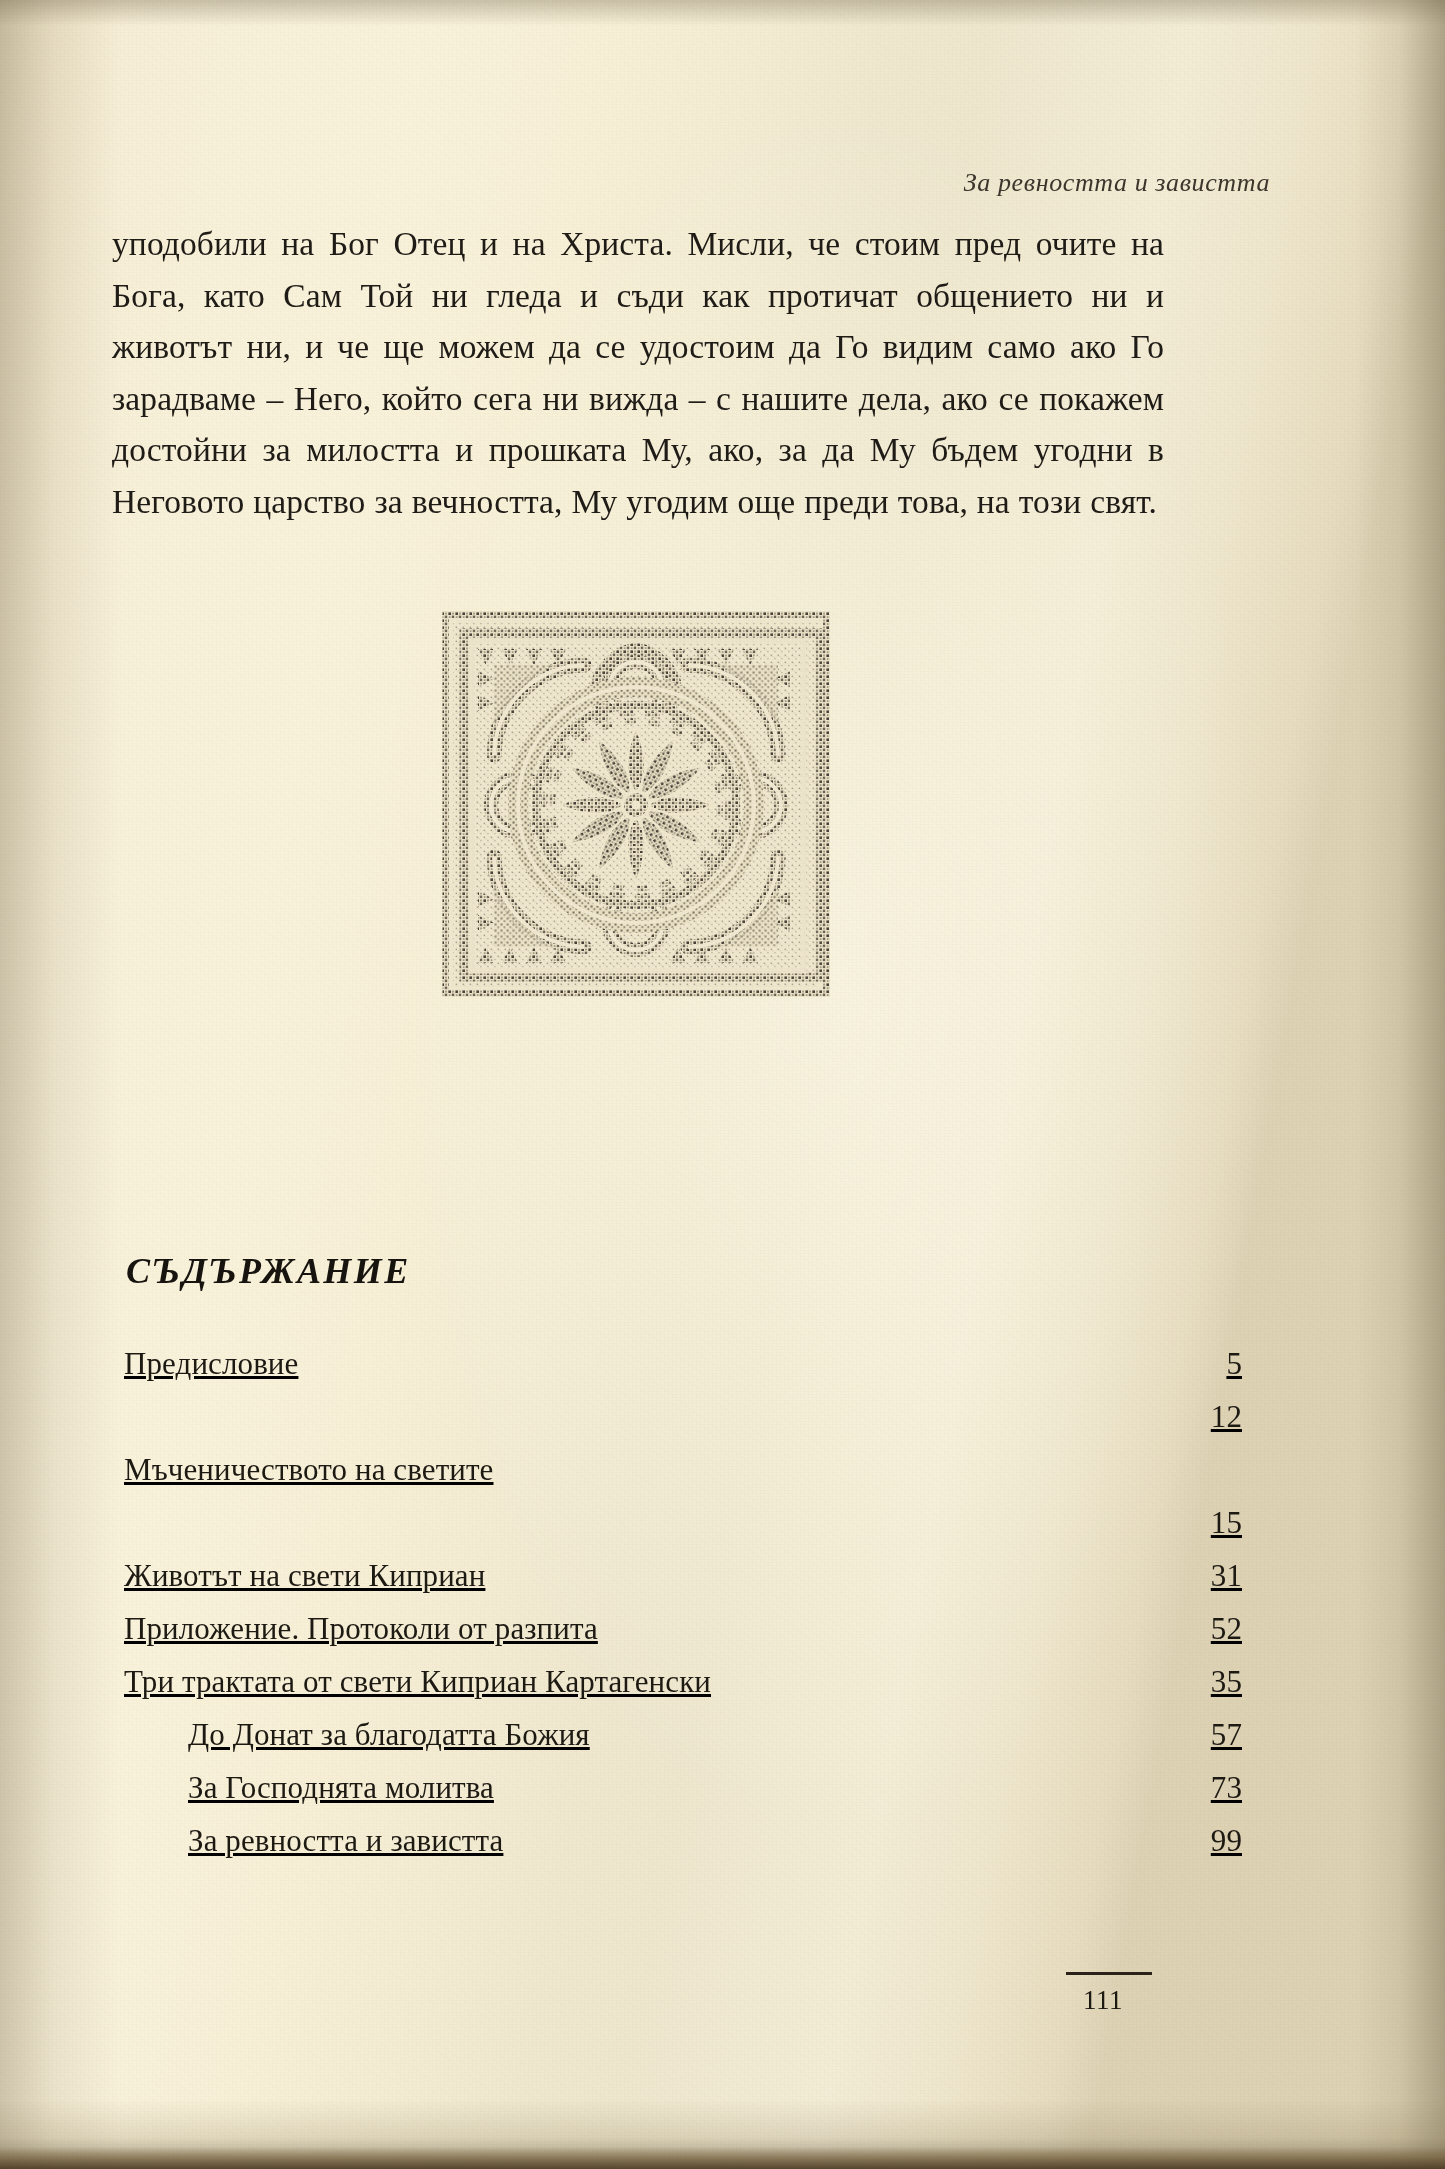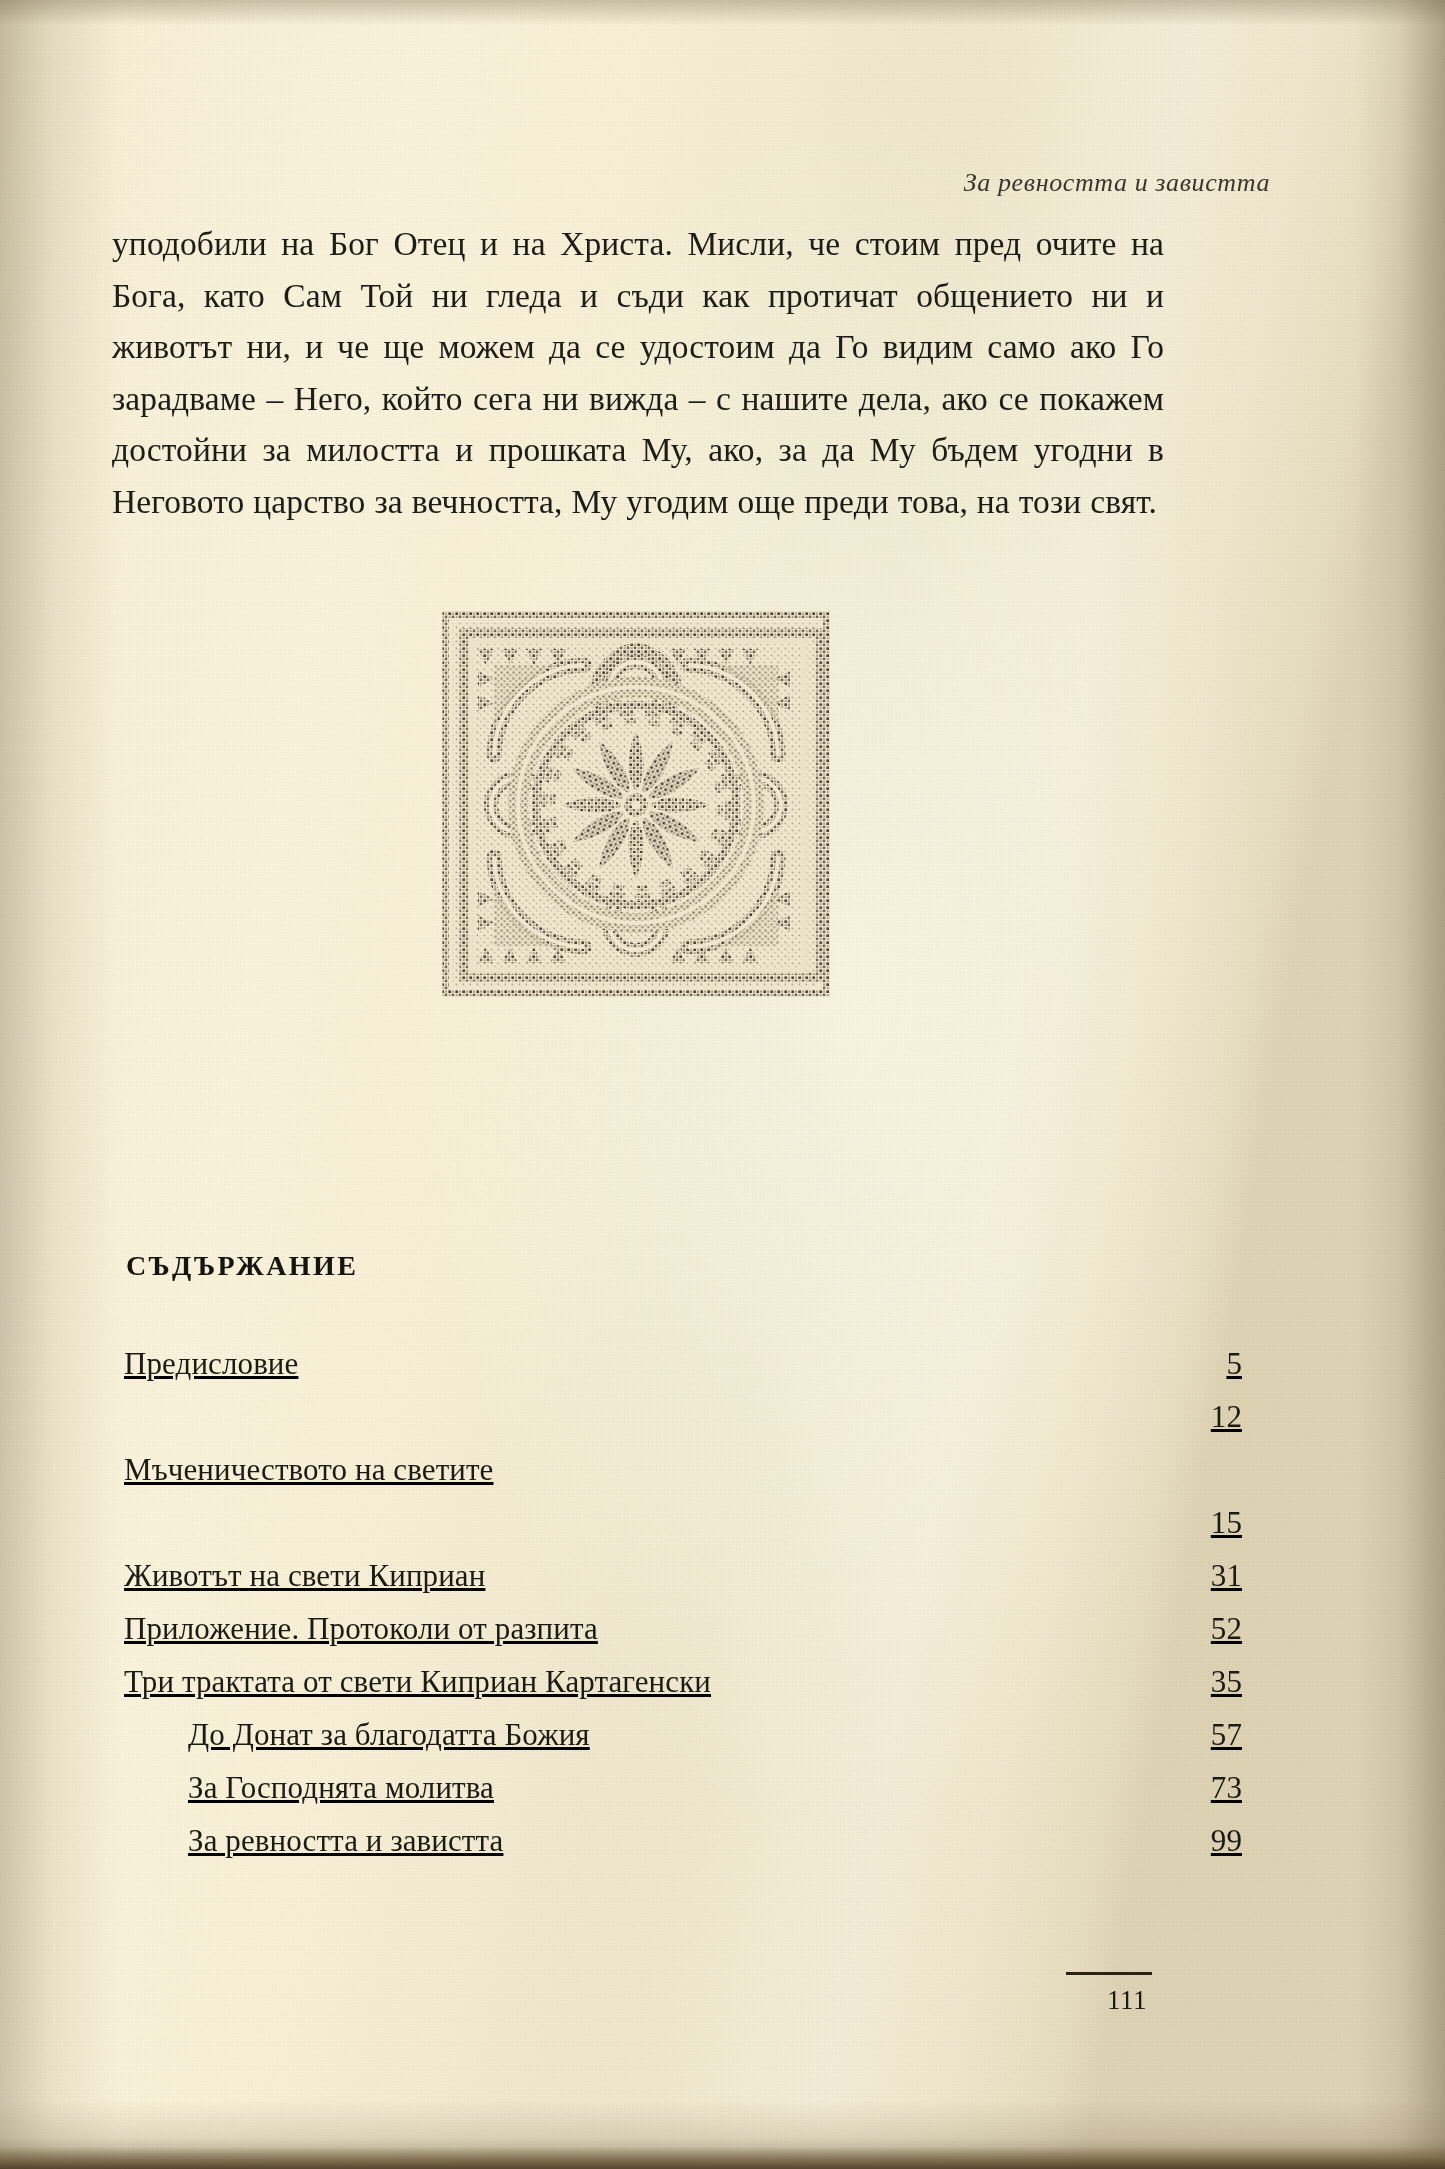--- a/index.html
+++ b/index.html
@@ -130,24 +130,25 @@
     width: 404px;
     height: 400px;
   }
   .figure svg { display: block; width: 100%; height: 100%; }
 
   
   .toc-heading {
     position: absolute;
     top: 1250px;
     left: 14px;
-    font-size: 28px;
+    font-size: 36px;
     font-weight: bold;
     letter-spacing: 2.4px;
     color: #17130f;
+    font-style: italic;
   }
   .toc {
     position: absolute;
     top: 1337px;
     left: 12px;
     width: 1118px;
     text-decoration: underline;
   }
   .toc-row {
     display: flex;
@@ -162,21 +163,21 @@
   .toc-row .pg {
     flex: 0 0 56px;
     text-align: right;
     font-size: 31px;
   }
   .toc-row.indent .t { padding-left: 64px; }
 
   .folio {
     position: absolute;
     top: 1985px;
-    right: 100px;
+    right: 124px;
     width: 86px;
     text-align: center;
     font-size: 27px;
     color: #1c1812;
     letter-spacing: 0.5px;
   }
   .folio-rule {
     position: absolute;
     top: 1972px;
     right: 118px;

